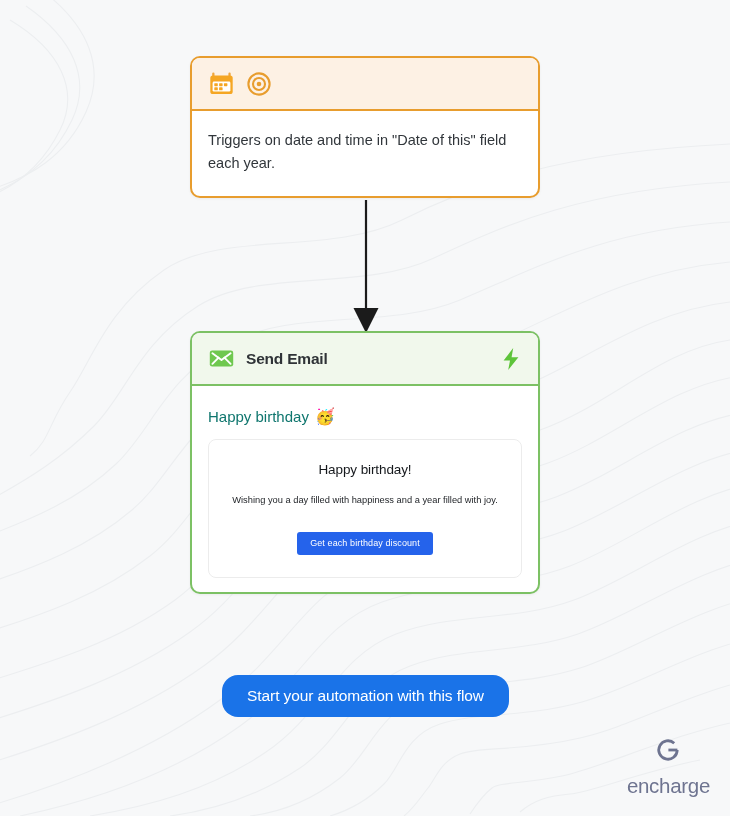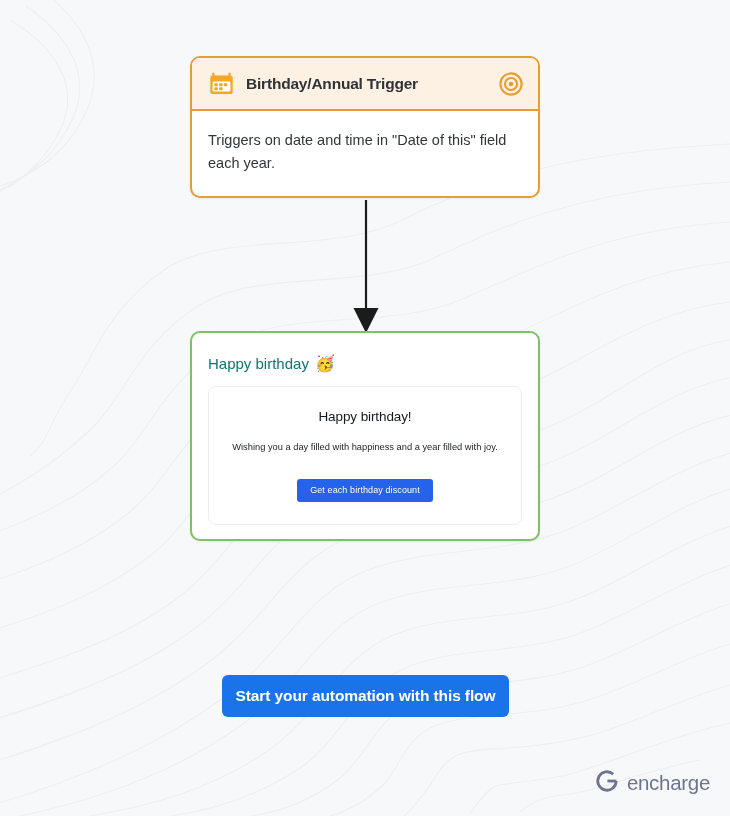--- a/index.html
+++ b/index.html
@@ -182,36 +182,36 @@
   
   .primary-cta {
     position: absolute;
     left: 222px;
     top: 675px;
     width: 287px;
     height: 42px;
     background: #1a73e8;
     color: #ffffff;
     border: none;
-    border-radius: 6px;
+    border-radius: 16px;
     font-size: 15.5px;
     font-family: "Liberation Sans", sans-serif;
     cursor: pointer;
     letter-spacing: -0.1px;
-    font-weight: bold;
   }
 
   
   .logo {
     position: absolute;
     right: 20px;
     bottom: 18px;
     display: flex;
     align-items: center;
     gap: 7px;
+    flex-direction: column;
   }
 
   .logo-text {
     font-size: 20.5px;
     color: #6e7490;
     letter-spacing: -0.3px;
   }
 </style>
 </head>
 <body>
@@ -256,21 +256,20 @@
           <g fill="#f5a623">
             <rect x="6.3" y="13.2" width="3.5" height="3" rx="0.6"></rect>
             <rect x="11.1" y="13.2" width="3.5" height="3" rx="0.6"></rect>
             <rect x="15.9" y="13.2" width="3.5" height="3" rx="0.6"></rect>
             <rect x="6.3" y="17.3" width="3.5" height="3" rx="0.6"></rect>
             <rect x="11.1" y="17.3" width="3.5" height="3" rx="0.6"></rect>
           </g>
         </svg>
       </span>
 
-      <span class="node-title">Birthday/Annual Trigger</span>
 
       <span class="header-badge">
         <svg width="26" height="26" viewBox="0 0 26 26" xmlns="http://www.w3.org/2000/svg">
           <circle cx="13" cy="13" r="10.6" fill="none" stroke="#e89d2e" stroke-width="2.1"></circle>
           <circle cx="13" cy="13" r="6" fill="none" stroke="#e89d2e" stroke-width="2.1"></circle>
           <circle cx="13" cy="13" r="2.3" fill="#e89d2e"></circle>
         </svg>
       </span>
     </div>
 
@@ -279,20 +278,39 @@
     </div>
   </div>
 
   <svg class="connector" viewBox="0 0 52 134" xmlns="http://www.w3.org/2000/svg">
     <line x1="26" y1="0" x2="26" y2="112" stroke="#1b1b1b" stroke-width="2.2"></line>
     <polygon points="26,133 13.5,108 38.5,108" fill="#1b1b1b"></polygon>
   </svg>
 
   <div class="node-card email-card">
 
+    <div class="node-header">
+
+      <span class="icon-tile">
+        <svg width="27" height="27" viewBox="0 0 27 27" xmlns="http://www.w3.org/2000/svg">
+          <rect x="1.8" y="5.4" width="23.4" height="16.2" rx="2.4" fill="#6fc84f"></rect>
+          <path d="M4.4 8.2 L13.5 15 L22.6 8.2" fill="none" stroke="#ffffff" stroke-width="1.9" stroke-linecap="round" stroke-linejoin="round"></path>
+          <path d="M4.4 18.8 L10.6 12.6" fill="none" stroke="#ffffff" stroke-width="1.9" stroke-linecap="round"></path>
+          <path d="M22.6 18.8 L16.4 12.6" fill="none" stroke="#ffffff" stroke-width="1.9" stroke-linecap="round"></path>
+        </svg>
+      </span>
+
+      <span class="node-title">Send Email</span>
+
+      <span class="header-badge">
+        <svg width="26" height="26" viewBox="0 0 26 26" xmlns="http://www.w3.org/2000/svg">
+          <polygon points="15.2,2 5.6,14.6 12,14.6 10.2,24 20.4,11.2 13.6,11.2" fill="#5ec43a"></polygon>
+        </svg>
+      </span>
+    </div>
 
     <div class="email-body">
 
       <div class="subject-line">
         <span>Happy birthday</span>
         <span class="emoji">🥳</span>
       </div>
 
       <div class="email-preview">
         <div class="preview-heading">Happy birthday!</div>

